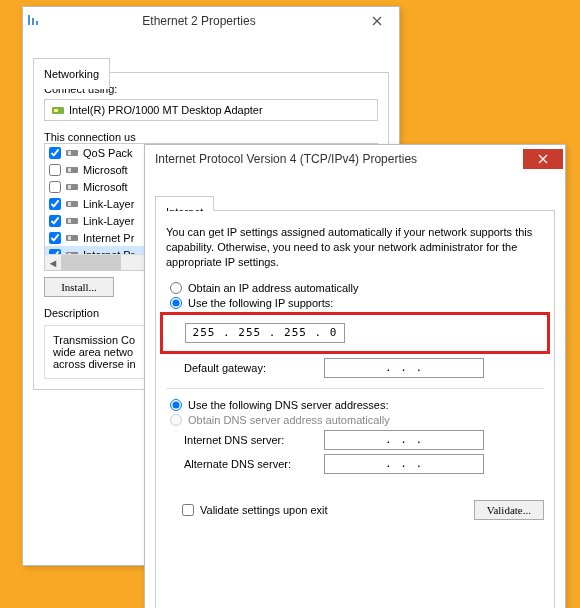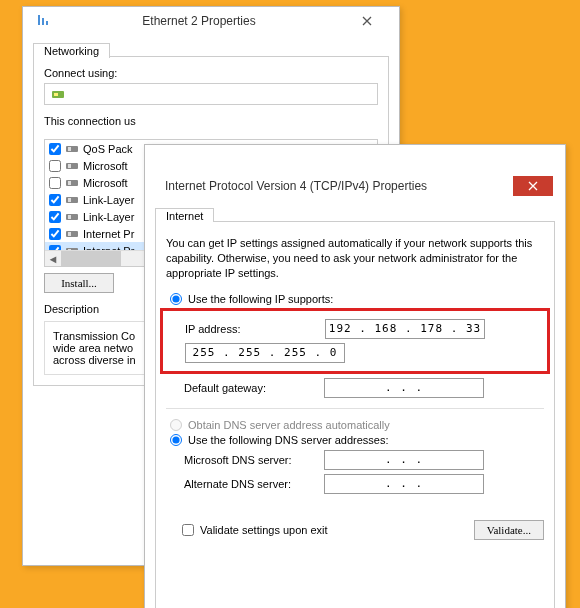--- a/index.html
+++ b/index.html
@@ -1,29 +1,29 @@
 <!DOCTYPE html>
 <html><head>
 <meta charset="utf-8">
 <style>
 * { box-sizing: border-box; font-family: "Segoe UI", Tahoma, sans-serif; font-size: 11px; }
 body { margin: 0; background: #f9a825; width: 580px; height: 608px; position: relative; overflow: hidden; }
 
 .win { position: absolute; background: #fff; border: 1px solid #bbb; box-shadow: 2px 2px 6px rgba(0,0,0,0.15); }
 
-.titlebar { display: flex; align-items: center; height: 28px; padding: 0 12px; position: relative; }
+.titlebar { display: flex; align-items: center; height: 28px; padding: 0 2px; position: relative; }
 .titlebar .title { flex: 1; text-align: center; font-size: 12px; color: #333; }
 .titlebar .icon { width: 16px; height: 16px; }
 .titlebar .close { width: 40px; height: 20px; display: flex; align-items: center; justify-content: center; cursor: pointer; }
 .titlebar .close.red { background: #c83c2d; color: #fff; }
 .titlebar .close.plain { color: #555; }
 
 .body { padding: 6px 10px 10px 10px; background: #fff; }
 .tabs { display: flex; border-bottom: 1px solid #ccc; }
-.tab { padding: 1px 10px; border: 1px solid #ccc; border-bottom: none; background: #fff; position: relative; top: 2px; cursor: pointer; }
+.tab { padding: 9px 10px; border: 1px solid #ccc; border-bottom: none; background: #fff; position: relative; top: 17px; cursor: pointer; }
 .tab.active { background: #fff; }
 .tabpane { border: 1px solid #ccc; border-top: none; padding: 10px; background: #fff; }
 
 .label { color: #000; }
 .inset { border: 1px solid #ccc; padding: 2px; display: flex; align-items: center; height: 22px; }
 .adapter-icon { width: 14px; height: 14px; margin: 0 4px; }
 .listbox { border: 1px solid #ccc; height: 128px; overflow: hidden; position: relative; }
 .listitem { display: flex; align-items: center; padding: 1px 4px; gap: 4px; height: 17px; }
 .listitem input[type=checkbox] { margin: 0; width: 12px; height: 12px; }
 .proto-icon { width: 14px; height: 10px; }
@@ -82,23 +82,24 @@
     </div>
     <div class="tabpane">
       <div class="label">Connect using:</div>
       <div class="inset" style="margin:4px 0 10px 0;">
         <span class="adapter-icon">
           <svg viewBox="0 0 14 14" width="14" height="14">
               <rect x="1" y="4" width="12" height="7" fill="#7cb342" rx="1"></rect>
               <rect x="3" y="6" width="4" height="3" fill="#fff176"></rect>
             </svg>
         </span>
-      </div>
-
-      <div class="label" style="margin-bottom:12px;">This connection us</div>
+        <span>Intel(R) PRO/1000 MT Desktop Adapter</span>
+      </div>
+
+      <div class="label" style="margin-bottom:0;">This connection us</div>
       <div class="listbox" id="protolist">
         <div class="listitem">
             <input type="checkbox" checked="" style="">
             <span class="proto-icon">
               <svg viewBox="0 0 14 10" width="14" height="10">
                 <rect x="1" y="2" width="12" height="6" fill="#888" rx="1"></rect>
                 <rect x="3" y="3" width="3" height="4" fill="#ddd"></rect>
               </svg>
             </span>
             <span>QoS Pack</span>
@@ -175,68 +176,68 @@
         <div class="btn">Install...</div>
       </div>
 
       <div class="label" style="margin-top:10px;">Description</div>
       <div class="desc-box" id="descbox">Transmission Co<br>wide area netwo<br>across diverse in</div>
     </div>
   </div>
 </div>
 
 <div class="win ipv4" style="left:144px; top:144px; width:422px;">
-  <div class="titlebar" style="background:#fff;margin-top:27px;">
+  <div class="titlebar" style="background:#fff;">
     <span class="title" style="text-align:left; padding-left:8px;">Internet Protocol Version 4 (TCP/IPv4) Properties</span>
     <span class="close red">
       <svg viewBox="0 0 10 10" width="10" height="10">
           <path d="M1 1 L9 9 M9 1 L1 9" stroke="#fff" stroke-width="1.3"></path>
         </svg>
     </span>
   </div>
   <div class="body">
     <div class="tabs">
       <div class="tab active">Internet</div>
     </div>
     <div class="tabpane">
       <div class="help">You can get IP settings assigned automatically if your network supports this capability. Otherwise, you need to ask your network administrator for the appropriate IP settings.</div>
 
       <div class="opt">
+        <input type="radio" name="ipmode" style="">
+        <span>Obtain an IP address automatically</span>
+      </div>
+      <div class="opt">
         <input type="radio" name="ipmode" checked="" style="">
         <span>Use the following IP supports:</span>
       </div>
 
       <div class="hl">
-        <div class="field">
-          <span class="flabel">IP address:</span>
-          <div class="ipbox">192 . 168 . 178 .  33</div>
-        </div>
         <div class="field">
           <div class="ipbox">255 . 255 . 255 .   0</div>
         </div>
       </div>
 
       <div class="field">
         <span class="flabel">Default gateway:</span>
         <div class="ipbox empty">.       .       .</div>
       </div>
 
       <div class="sep"></div>
 
+      <div class="opt">
+        <input type="radio" name="dnsmode" checked="" style="">
+        <span>Use the following DNS server addresses:</span>
+      </div>
       <div class="opt disabled">
         <input type="radio" name="dnsmode" disabled="" style="">
         <span>Obtain DNS server address automatically</span>
       </div>
-      <div class="opt">
-        <input type="radio" name="dnsmode" checked="" style="">
-        <span>Use the following DNS server addresses:</span>
-      </div>
 
       <div class="field">
-        <span class="flabel">Microsoft DNS server:</span>
+        <span class="flabel">Internet DNS server:</span>
         <div class="ipbox empty">.       .       .</div>
       </div>
       <div class="field">
         <span class="flabel">Alternate DNS server:</span>
         <div class="ipbox empty">.       .       .</div>
       </div>
 
       <div style="display:flex; align-items:center; margin-top:14px;">
         <div class="chkline" style="margin:16px; flex:1;">
           <input type="checkbox" style="">

